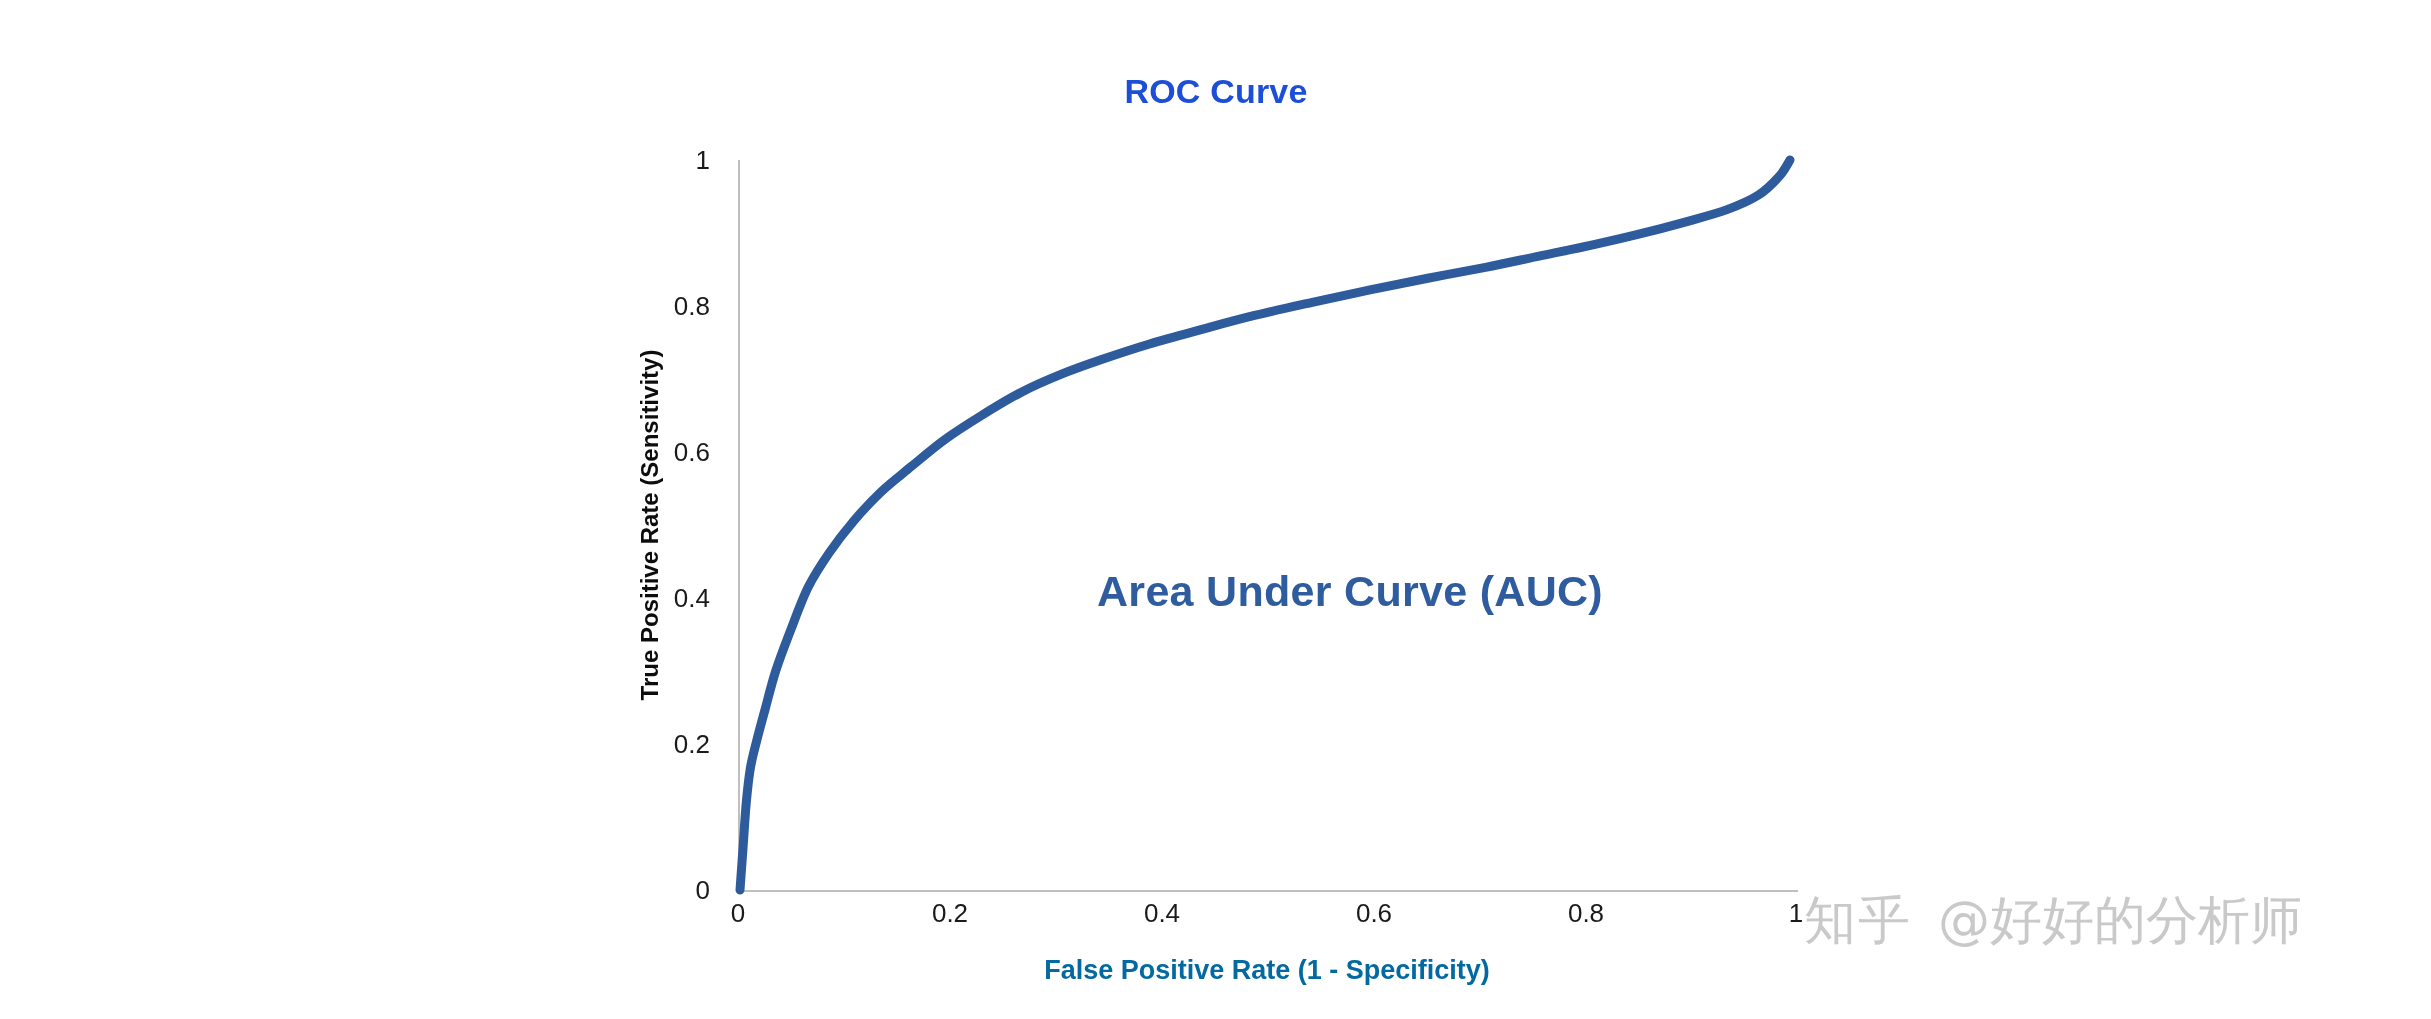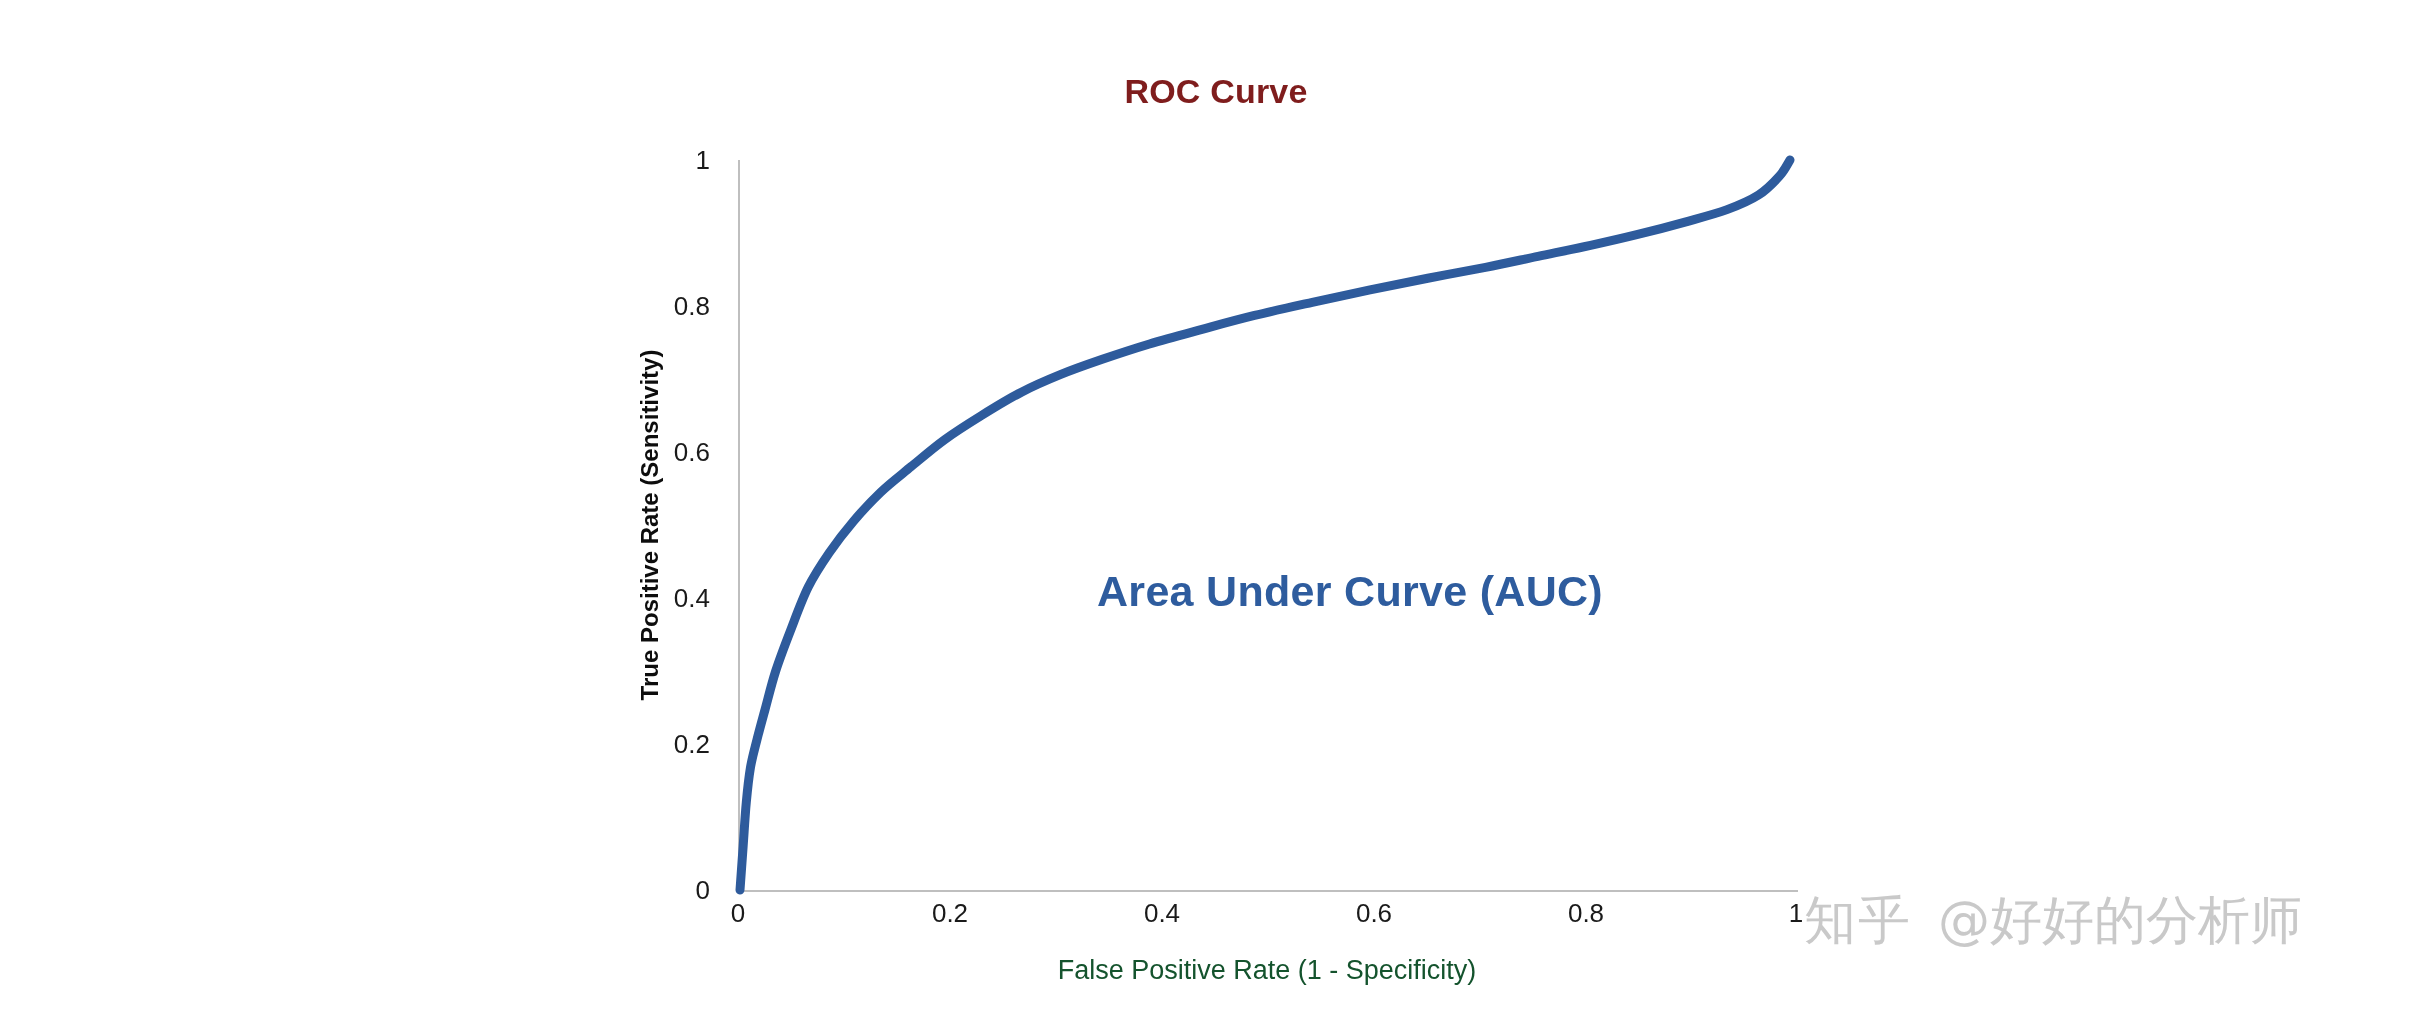--- a/index.html
+++ b/index.html
@@ -20,21 +20,21 @@
 
   
   .chart-title {
     position: absolute;
     left: 0;
     top: 72px;
     width: 2431px;
     text-align: center;
     font-size: 34px;
     font-weight: bold;
-    color: #7f1d1d;
+    color: #1d4ed8;
     letter-spacing: 0.2px;
     
     transform: translateX(-0px);
     text-decoration: underline;
   }
   .chart-title-inner {
     display: inline-block;
     position: relative;
     left: -0px;
   }
@@ -74,22 +74,22 @@
   }
 
   
   .axis-title-x {
     position: absolute;
     left: 738px;
     top: 955px;
     width: 1058px;
     text-align: center;
     font-size: 27px;
-    font-weight: normal;
-    color: #14532d;
+    font-weight: bold;
+    color: #0369a1;
   }
   .axis-title-y {
     position: absolute;
     left: 0;
     top: 0;
     font-size: 24px;
     font-weight: bold;
     color: #0d0d0d;
     transform-origin: 0 0;
     white-space: nowrap;

